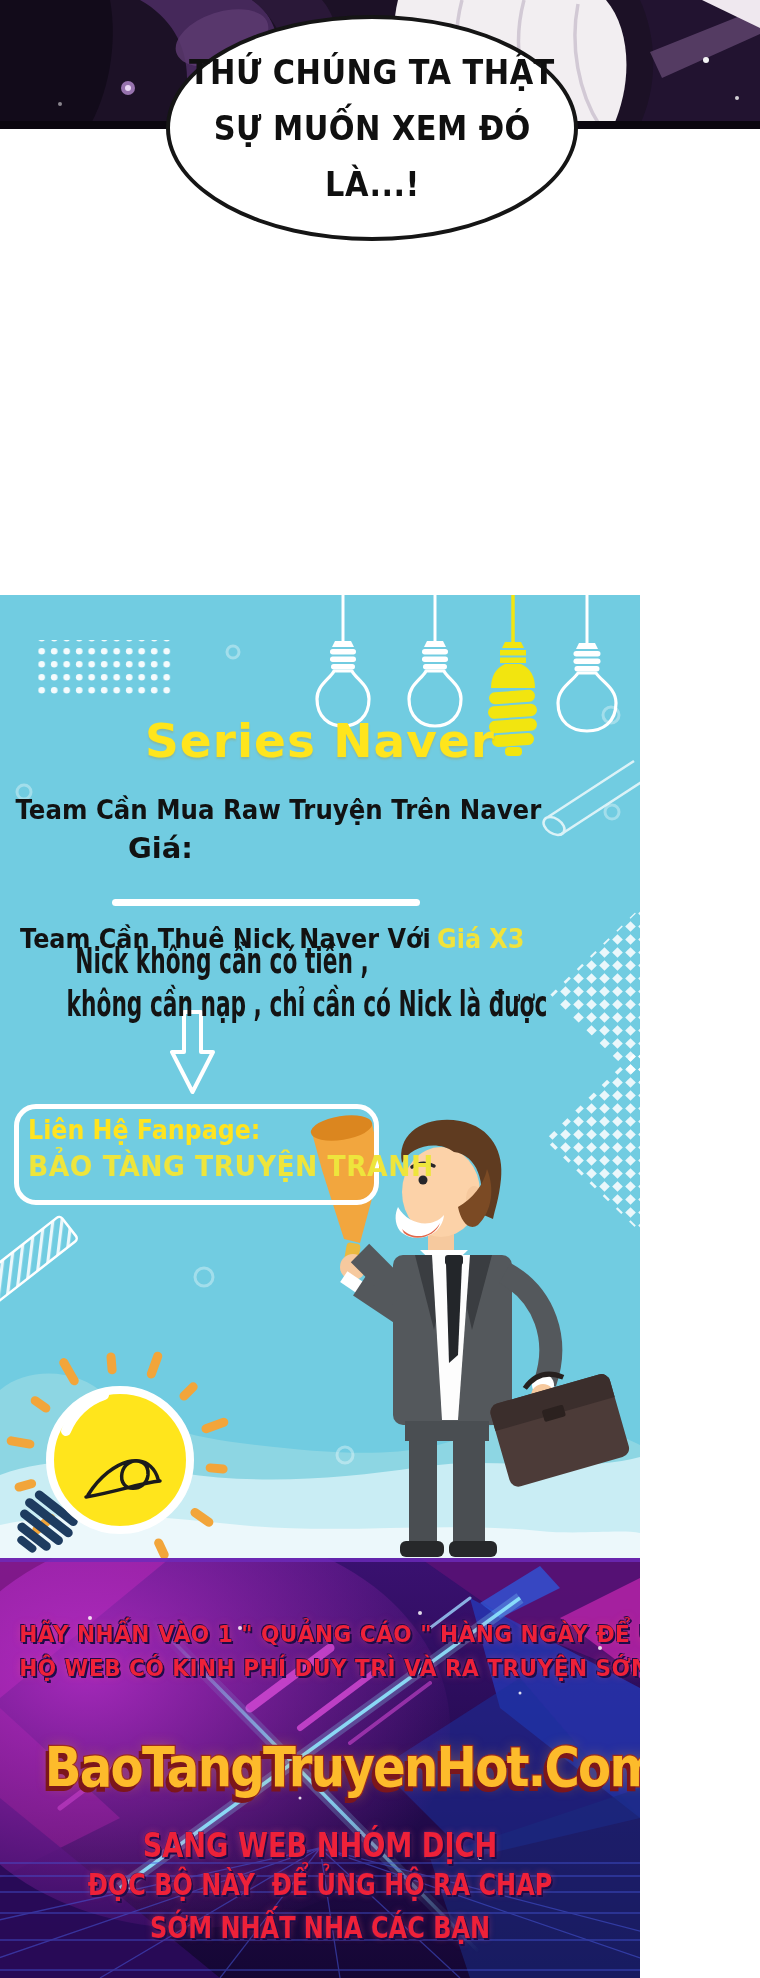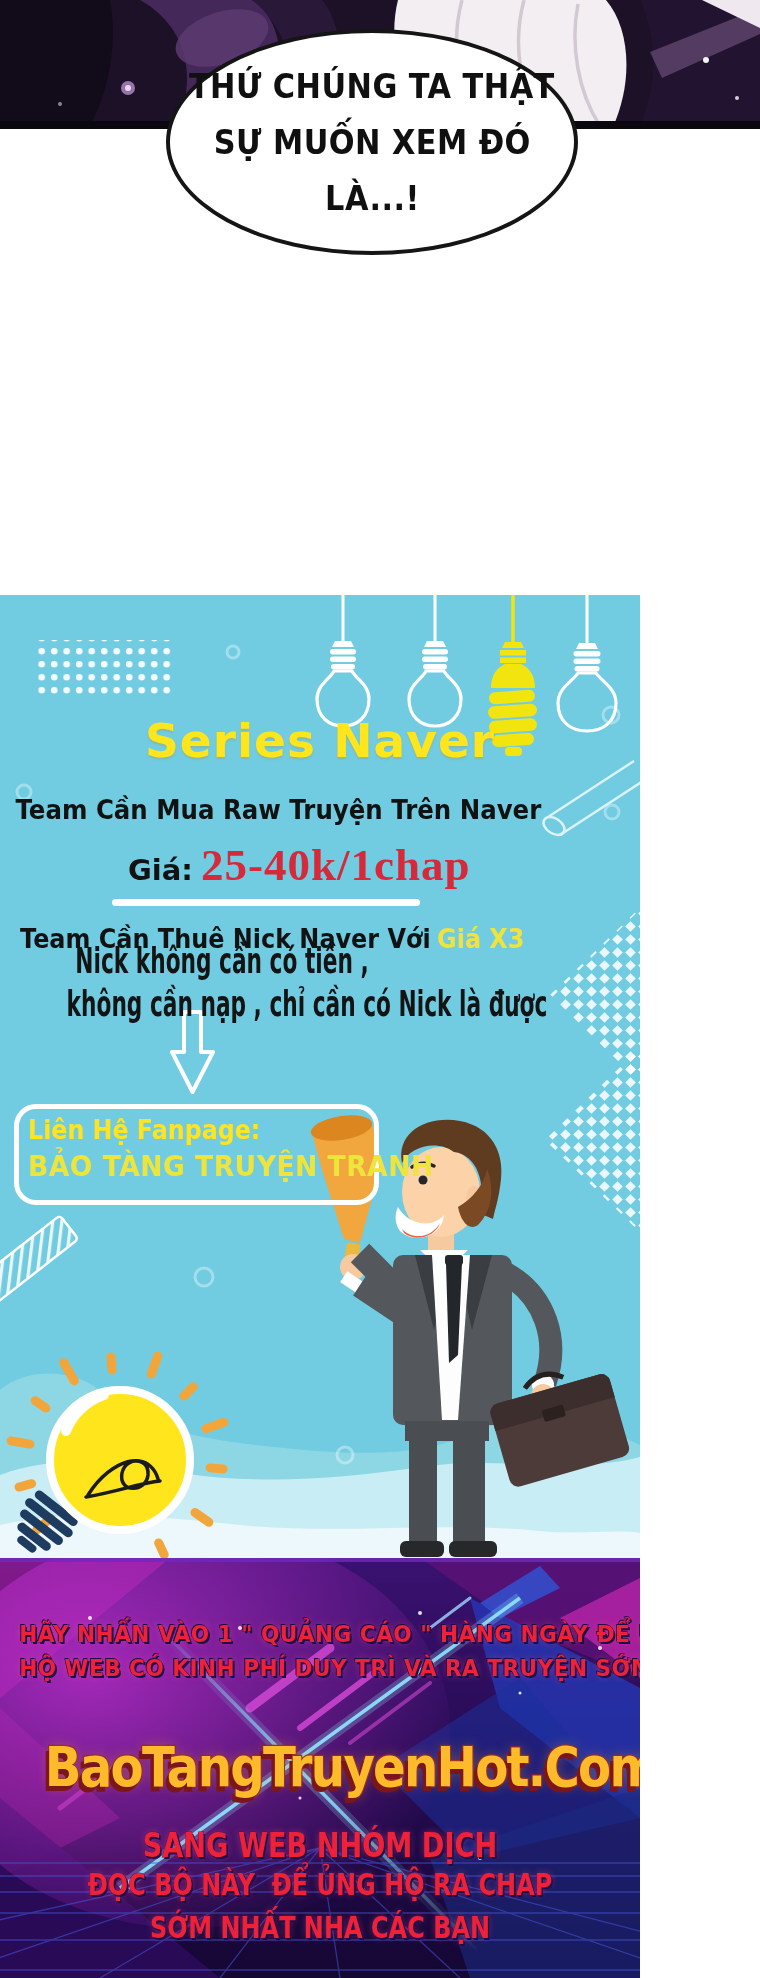--- a/index.html
+++ b/index.html
@@ -1,35 +1,35 @@
 <!DOCTYPE html>
 <html lang="vi"><head>
 <meta charset="utf-8">
 <style>
   html,body{margin:0;padding:0;background:#fff;}
   .page{position:relative;width:760px;height:1978px;background:#fff;overflow:hidden;font-family:"DejaVu Sans","Liberation Sans",sans-serif;}
   svg{display:block;}
 
   
   .panel{position:absolute;left:0;top:0;width:760px;height:129px;z-index:1;}
-  .bubble{position:absolute;left:166px;top:29px;width:412px;height:226px;box-sizing:border-box;
+  .bubble{position:absolute;left:166px;top:15px;width:412px;height:226px;box-sizing:border-box;
           background:#fff;border:4px solid #151515;border-radius:50%;z-index:3;
           display:flex;flex-direction:column;justify-content:center;align-items:center;gap:17px;}
   .bubble span{display:block;font-weight:bold;font-size:33px;color:#101010;white-space:nowrap;
                transform:scaleX(.92);letter-spacing:.5px;}
 
   
   .promo{position:absolute;left:0;top:595px;width:640px;height:1193px;background:#71cce1;overflow:hidden;z-index:1;}
   .promo .bgart{position:absolute;left:0;top:0;z-index:1;}
   .promo .txt{position:absolute;z-index:2;}
   .series{top:118px;left:0;width:640px;text-align:center;font-size:47px;font-weight:bold;color:#ffe51c;
           letter-spacing:1px;text-shadow:0 2px 2px rgba(190,130,0,.25);white-space:nowrap;}
   .t-buy{top:200px;left:0;width:514px;text-align:center;font-size:26px;font-weight:bold;color:#121212;
          transform:scaleX(.94);white-space:nowrap;}
-  .gia{top:236px;left:128px;display:flex;align-items:baseline;gap:8px;margin-top:8px;}
+  .gia{top:236px;left:128px;display:flex;align-items:baseline;gap:20px;}
   .gia .lbl{font-size:29px;font-weight:bold;color:#121212;}
   .gia .val{font-size:45px;font-weight:bold;color:#d6293a;font-family:"Liberation Serif",serif;letter-spacing:1px;white-space:nowrap;}
   .divider{top:304px;left:112px;width:308px;height:7px;background:#fff;border-radius:4px;}
   .t-rent{top:329px;left:0;width:500px;text-align:center;font-size:26px;font-weight:bold;color:#121212;
           transform:scaleX(.92);white-space:nowrap;}
   .t-rent .x3{color:#f0e33c;margin-left:7px;}
   .note{left:0;width:444px;text-align:center;font-weight:bold;color:#141414;font-size:31px;
         transform:scale(.7,1.12);white-space:nowrap;}
   .note1{top:348px;} .note2{top:391px;}
   .fanbox{top:509px;left:14px;width:342px;height:86px;border:5px solid #fff;border-radius:22px;
@@ -234,21 +234,20 @@
         <rect x="453" y="826" width="32" height="122" fill="#4a4e52"></rect>
         <rect x="400" y="946" width="44" height="16" rx="6" fill="#26282a"></rect>
         <rect x="449" y="946" width="48" height="16" rx="6" fill="#26282a"></rect>
       </g>
     </svg>
 
     <div class="txt series">Series Naver</div>
     <div class="txt t-buy">Team Cần Mua Raw Truyện Trên Naver</div>
     <div class="txt gia">
       <span class="lbl">Giá:</span>
-      <span class="val">25-40k/1chap</span>
     </div>
     <div class="txt divider"></div>
     <div class="txt t-rent">
       <span>Team Cần Thuê Nick Naver Với</span><span class="x3">Giá X3</span>
     </div>
     <div class="txt note note1">Nick không cần có tiền ,</div>
     <div class="txt note note2">không cần nạp , chỉ cần có Nick là được</div>
     <div class="txt fanbox">
       <div class="l1">Liên Hệ Fanpage:</div>
       <div class="l2">BẢO TÀNG TRUYỆN TRANH</div>

